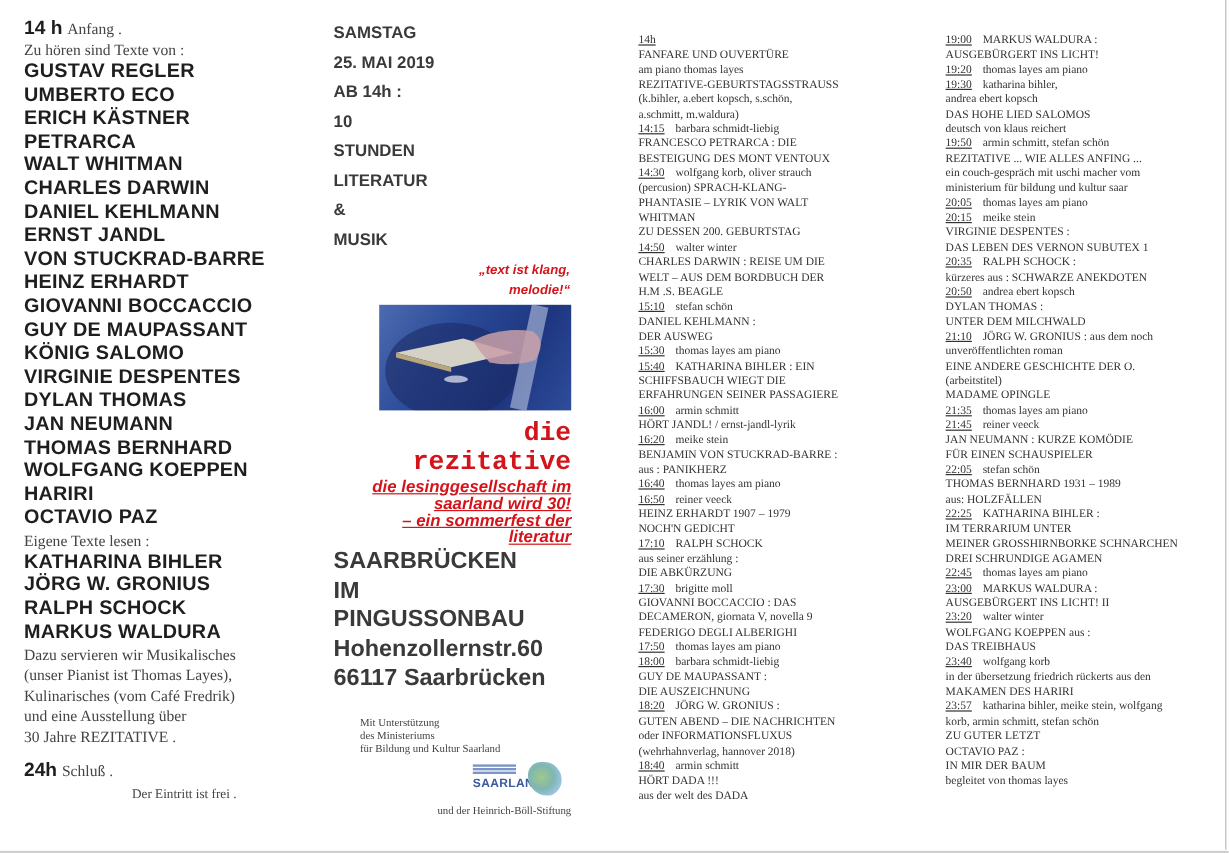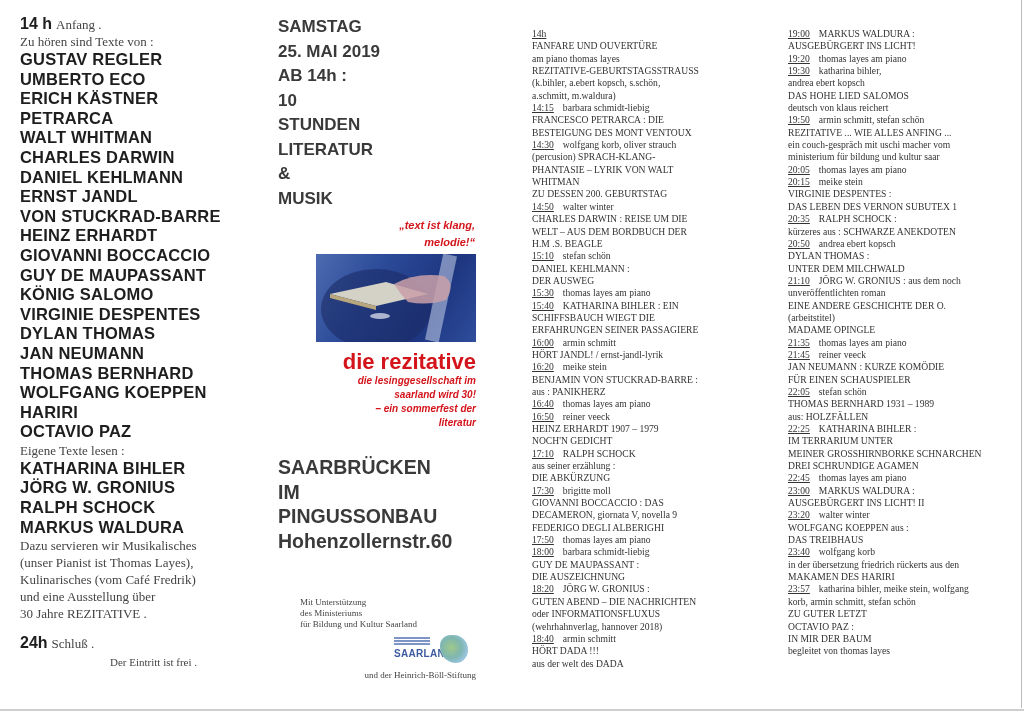--- a/index.html
+++ b/index.html
@@ -10,27 +10,27 @@
   
   .col-left { position:absolute; left:20px; top:15px; width:240px; }
   .t-big { font-family:"Liberation Sans", sans-serif; font-weight:bold; font-size:16.5px; line-height:19.6px; color:#1e1e1e; letter-spacing:0.2px; }
   .t-small { font-family:"Liberation Serif", serif; font-size:13px; line-height:17px; color:#444; }
   .time-big { font-family:"Liberation Sans", sans-serif; font-weight:bold; font-size:16px; color:#1e1e1e; }
   .names div { white-space:nowrap; }
   .entry-free { position:absolute; left:110px; top:656px; font-family:"Liberation Serif", serif; font-size:11px; color:#444; }
 
   
   .col-mid { position:absolute; left:278px; top:15px; width:205px; }
-  .headline { font-family:"Liberation Sans", sans-serif; font-weight:bold; font-size:17px; line-height:24.5px; color:#3a3a3a; }
+  .headline { font-family:"Liberation Sans", sans-serif; font-weight:bold; font-size:14px; line-height:24.5px; color:#3a3a3a; }
   .quote { font-family:"Liberation Sans", sans-serif; font-weight:bold; font-style:italic; color:#d3141a; font-size:11px; line-height:17px; text-align:right; margin-top:6px; width:197px; }
   .photo { position:absolute; left:316px; top:254px; width:160px; height:88px; overflow:hidden;
            background:linear-gradient(120deg,#4d6bb0 0%,#2b4a98 35%,#1e3680 70%,#2e4d9c 100%); }
   .brand { position:absolute; left:300px; top:350px; width:176px; text-align:right; }
-  .brand-title { font-family:Liberation Sans, sans-serif; font-weight:bold; font-size:22px; color:#d3141a; line-height:24px; }
-  .brand-sub { font-family:"Liberation Sans", sans-serif; font-weight:bold; font-style:italic; font-size:10px; color:#d3141a; line-height:14px; }
+  .brand-title { font-family:Liberation Mono, monospace; font-weight:bold; font-size:22px; color:#d3141a; line-height:24px; }
+  .brand-sub { font-family:"Liberation Sans", sans-serif; font-weight:bold; font-style:italic; font-size:14px; color:#d3141a; line-height:14px;text-decoration:underline; }
   .venue { position:absolute; left:278px; top:455px; font-family:"Liberation Sans", sans-serif; font-weight:bold; font-size:19.5px; line-height:24.5px; color:#3a3a3a; }
   .support { position:absolute; left:300px; top:597px; width:176px; font-family:"Liberation Serif", serif; font-size:9px; line-height:11px; color:#444; }
   .logo { position:absolute; left:394px; top:634px; width:76px; height:30px; }
   .logo-text { position:absolute; left:0; top:14px; font-family:"Liberation Sans", sans-serif; font-weight:bold; font-size:10px; color:#3c5aa0; letter-spacing:0.3px; }
   .logo-small { position:absolute; left:0; top:3px; width:36px; height:2px; background:#7d94c8; box-shadow:0 3px 0 #7d94c8, 0 6px 0 #7d94c8; }
   .logo-map { position:absolute; left:46px; top:1px; width:28px; height:28px; border-radius:40% 55% 45% 60%;
               background:radial-gradient(circle at 40% 45%, #9fc98a 0%, #7fb6b0 45%, #9cc6e3 75%, rgba(255,255,255,0) 80%); }
   .boell { position:absolute; left:300px; top:670px; width:176px; text-align:right; font-family:"Liberation Serif", serif; font-size:9px; color:#444; }
 
   
@@ -131,20 +131,21 @@
         <div>–   ein sommerfest der</div>
         <div>literatur</div>
       </div>
   </div>
 
   <div class="venue" id="venue">
       <div>SAARBRÜCKEN</div>
       <div>IM</div>
       <div>PINGUSSONBAU</div>
       <div>Hohenzollernstr.60</div>
+      <div>66117 Saarbrücken</div>
     </div>
 
   <div class="support" id="support">
       <div>Mit Unterstützung</div>
       <div>des Ministeriums</div>
       <div>für Bildung und Kultur Saarland</div>
     </div>
 
   <div class="logo">
     <div class="logo-small"></div>

